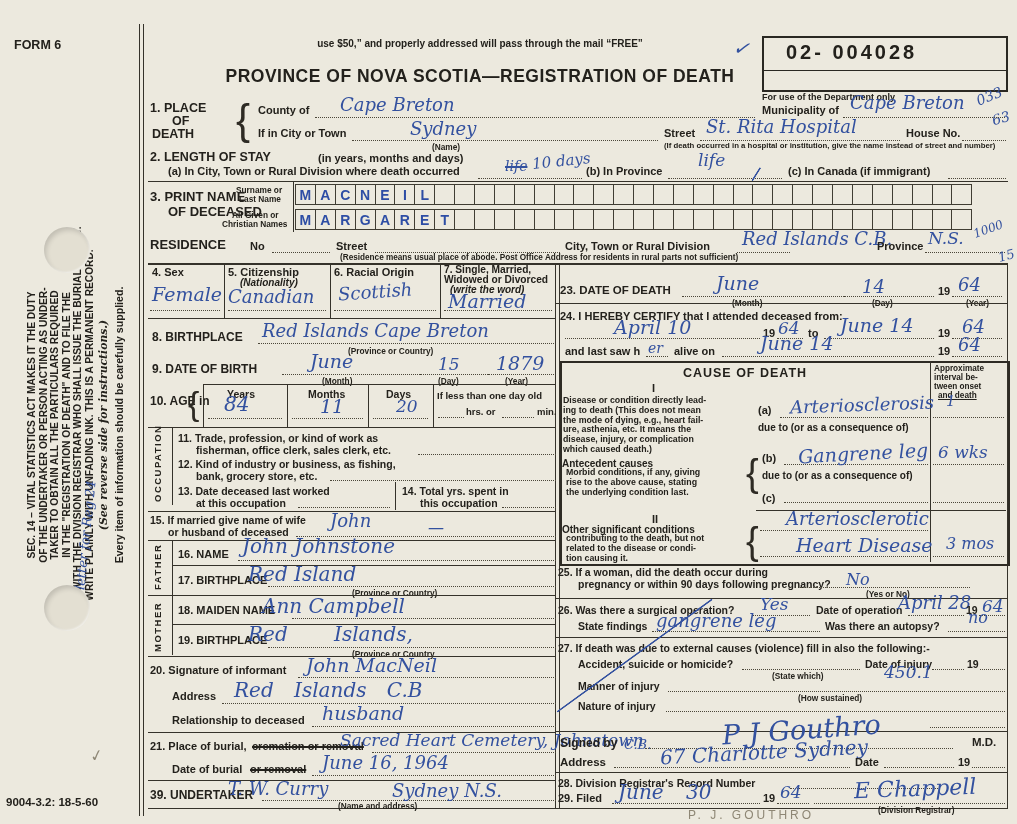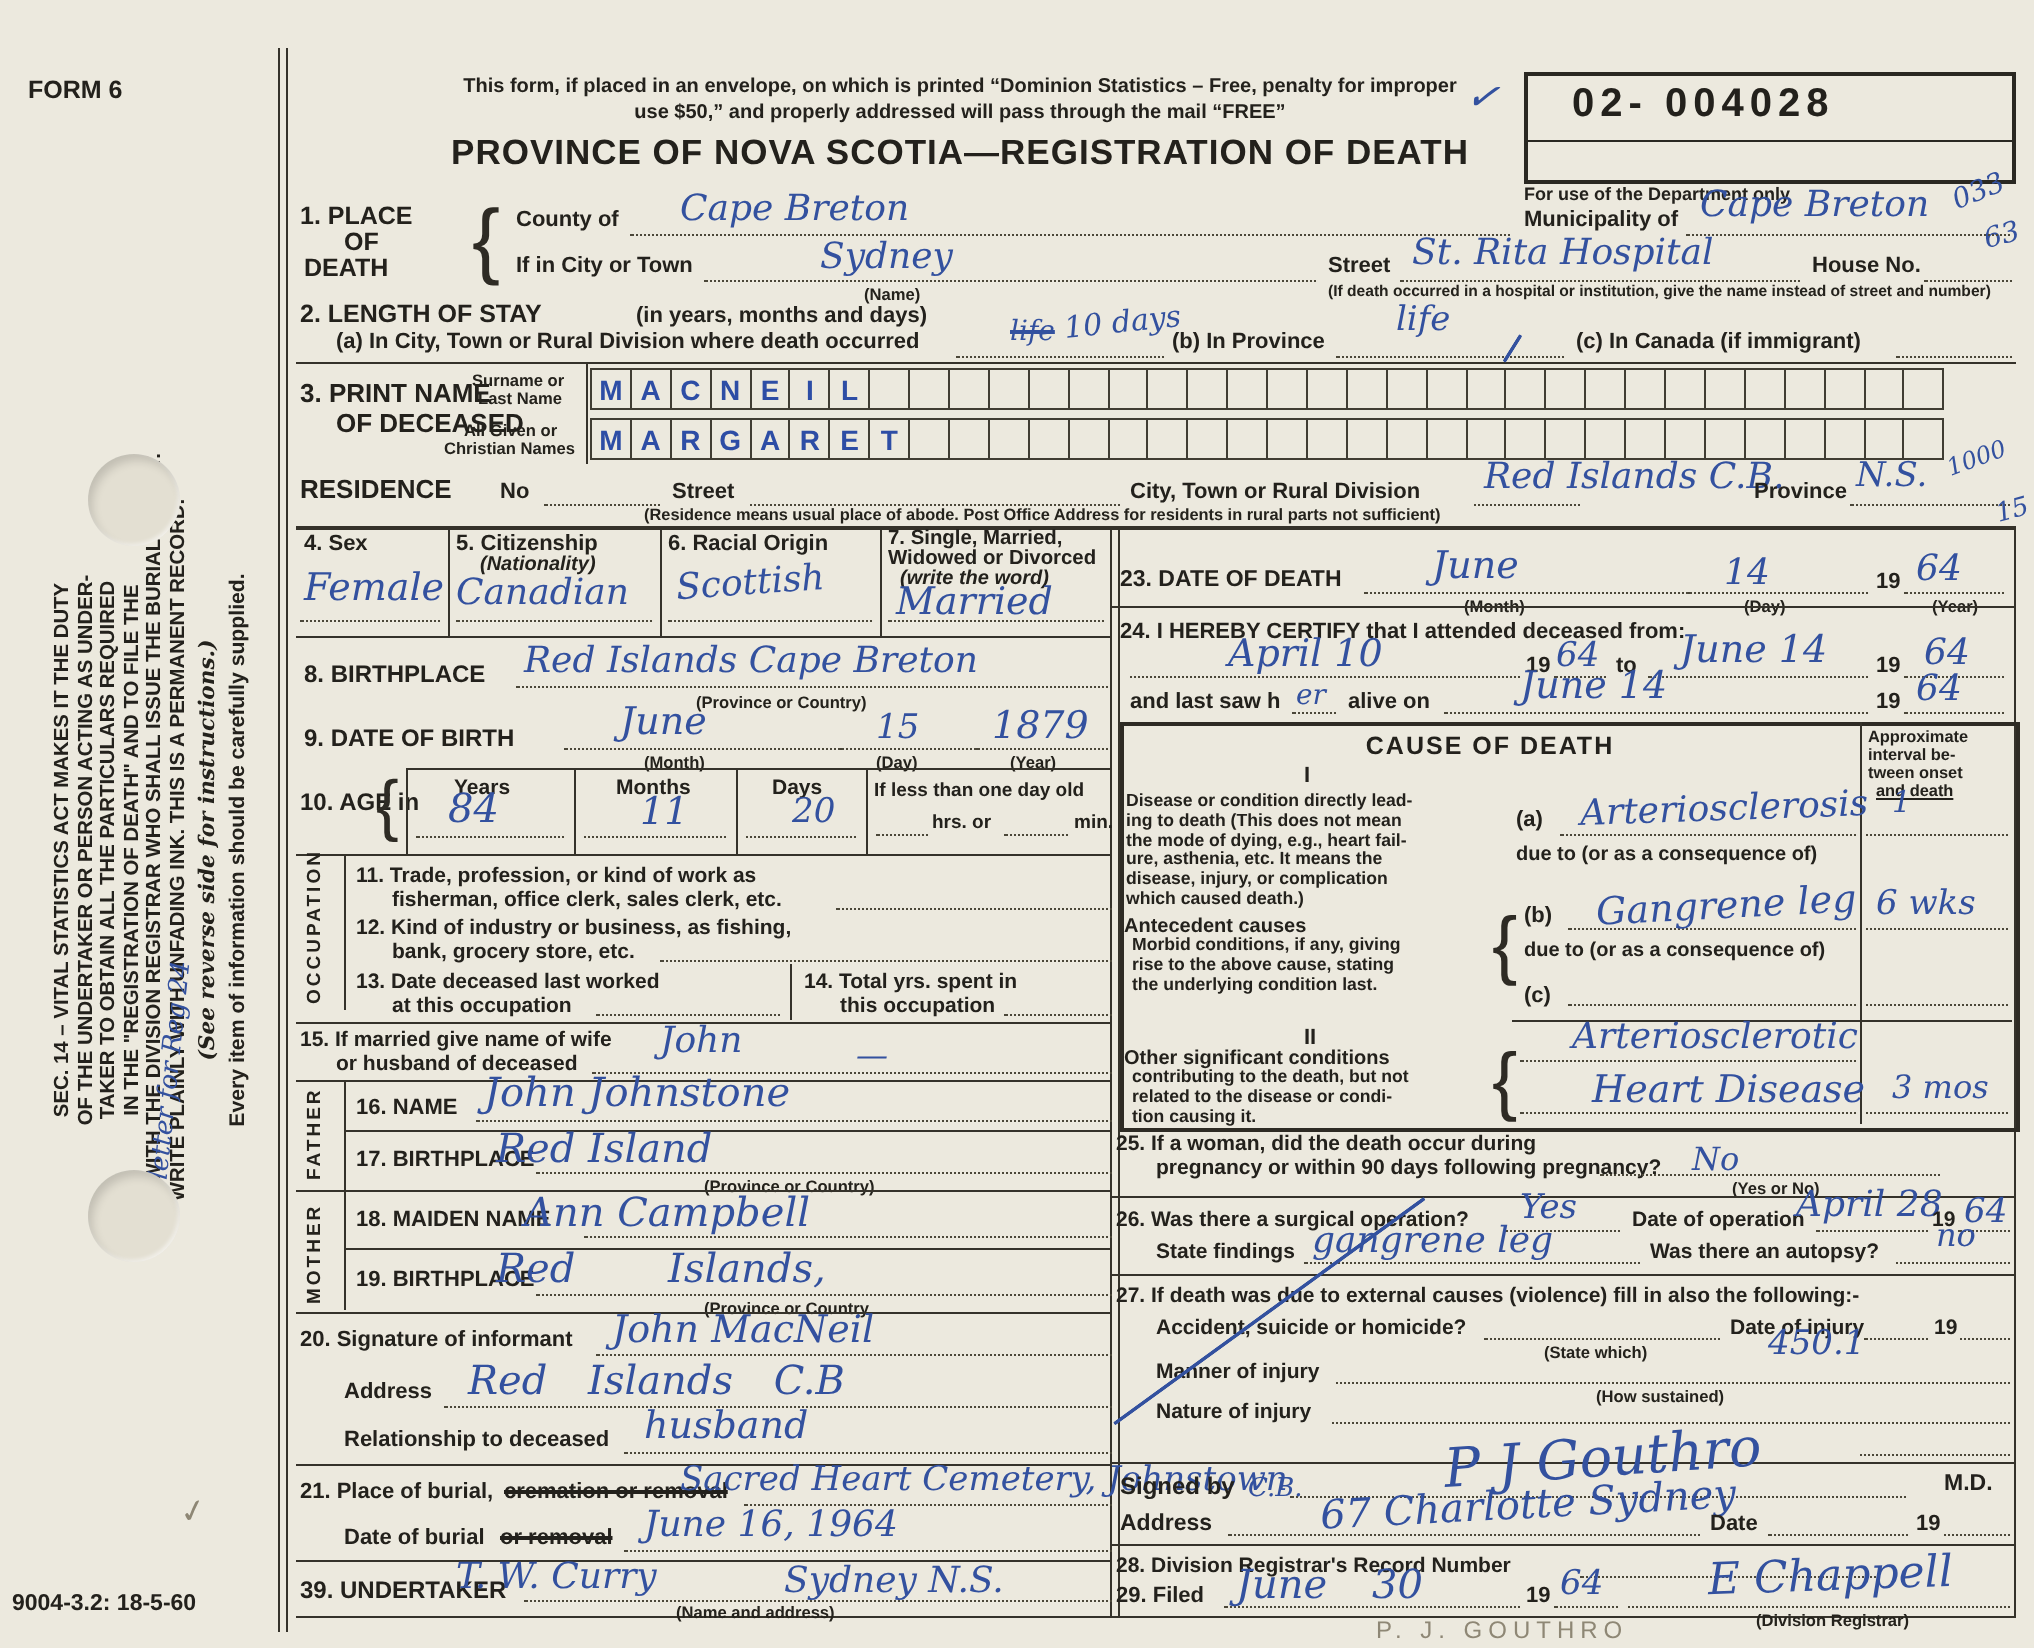--- a/index.html
+++ b/index.html
@@ -47,21 +47,20 @@
   <div class="hole" style="left:44px;top:227px"></div>
   <div class="hole" style="left:44px;top:585px"></div>
 
   <span class="x pc" style="left:90px;top:746px;font-size:16px;transform:rotate(-12deg)">✓</span>
   <span class="x b" style="left:6px;top:796px;font-size:11.5px">9004-3.2: 18-5-60</span>
 
   <div class="vl" style="left:139px;top:24px;height:792px"></div>
   <div class="vl" style="left:143px;top:24px;height:792px"></div>
 
   <div class="x b" style="left:200px;top:38px;width:560px;text-align:center;font-size:10px;line-height:12.5px;white-space:normal">
-    <div>This form, if placed in an envelope, on which is printed “Dominion Statistics – Free, penalty for improper</div>
     <div>use $50,” and properly addressed will pass through the mail “FREE”</div>
   </div>
   <div class="x b" style="left:180px;top:66px;width:600px;text-align:center;font-size:17.5px;letter-spacing:.5px">PROVINCE OF NOVA SCOTIA—REGISTRATION OF DEATH</div>
 
   <span class="x hw" style="left:733px;top:36px;font-size:20px;transform:rotate(8deg)">✓</span>
   <div class="x" style="left:762px;top:36px;width:242px;height:52px;border:2.5px solid #2a2822">
     <div style="position:absolute;left:0;right:0;top:32px;border-top:1.5px solid #2a2822"></div>
     <span class="b" style="position:absolute;left:22px;top:3px;font-size:20px;letter-spacing:3px">02-  004028</span>
   </div>
   <div class="x b" style="left:762px;top:92px;width:242px;text-align:left;font-size:9px">For use of the Department only</div>
@@ -193,21 +192,21 @@
   <span class="x b" style="left:336px;top:240px;font-size:11px">Street</span>
   <div class="dl" style="left:375px;top:252px;width:185px"></div>
   <span class="x b" style="left:565px;top:240px;font-size:11px">City, Town or Rural Division</span>
   <div class="dl" style="left:737px;top:252px;width:53px"></div>
   <span class="x hw" style="left:742px;top:228px;font-size:18px">Red Islands C.B.</span>
   <span class="x b" style="left:877px;top:240px;font-size:11px">Province</span>
   <div class="dl" style="left:925px;top:252px;width:80px"></div>
   <span class="x hw" style="left:928px;top:228px;font-size:17px">N.S.</span>
   <span class="x hw" style="left:973px;top:222px;font-size:12px;transform:rotate(-20deg)">1000</span>
   <span class="x hw" style="left:998px;top:248px;font-size:13px;transform:rotate(-15deg)">15</span>
-  <span class="x cp" style="left:322px;top:253px;font-size:8.2px">(Residence means usual place of abode. Post Office Address for residents in rural parts not sufficient)</span>
+  <span class="x cp" style="left:340px;top:253px;font-size:8.2px">(Residence means usual place of abode. Post Office Address for residents in rural parts not sufficient)</span>
 
   <div class="hl" style="left:148px;top:263px;width:860px;border-top-width:2px"></div>
 
   <div class="vl" style="left:555px;top:263px;height:545px"></div>
   <div class="vl" style="left:559px;top:263px;height:545px"></div>
   <div class="vl" style="left:1007px;top:263px;height:545px"></div>
   <div class="hl" style="left:148px;top:808px;width:860px"></div>
 
   <span class="x b" style="left:152px;top:266px;font-size:11px">4. Sex</span>
   <span class="x hw" style="left:152px;top:283px;font-size:19px">Female</span>

